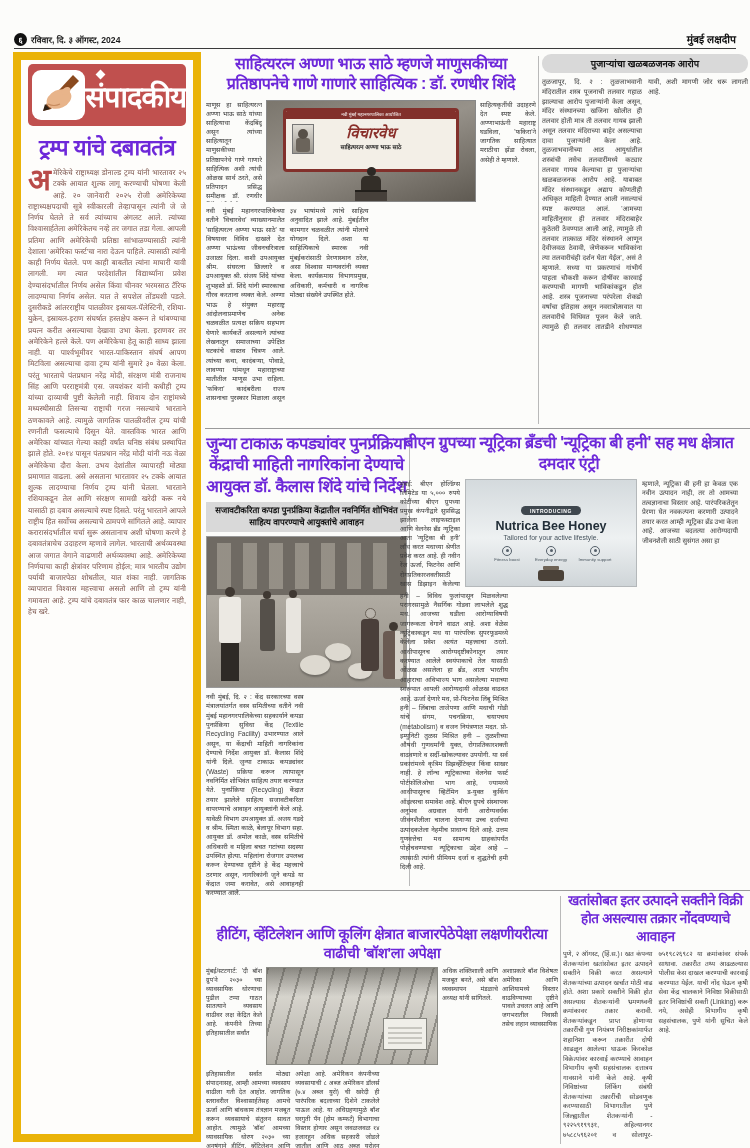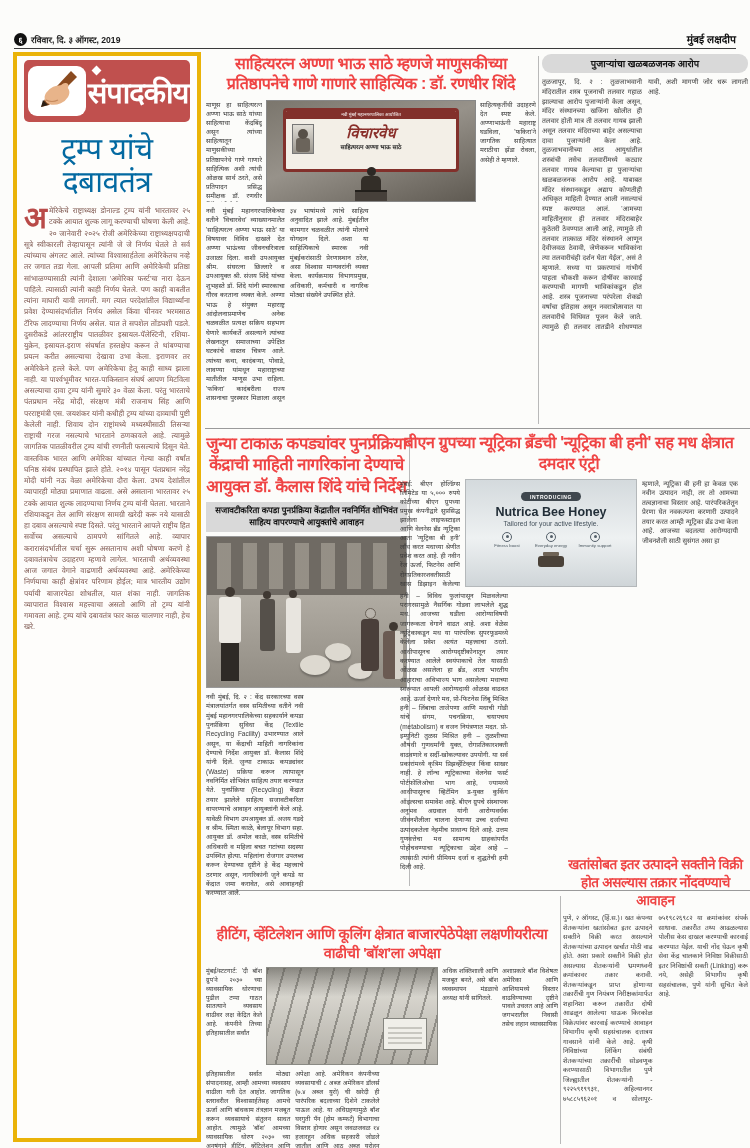--- a/index.html
+++ b/index.html
@@ -14,33 +14,33 @@
   .hdr-left{display:flex;align-items:center;gap:4px;}
   .pg-badge{width:13px;height:13px;border-radius:50%;background:#111;color:#fff;
     font-size:8px;font-weight:bold;display:flex;align-items:center;justify-content:center;}
   .hdr-date{font-size:8.6px;font-weight:bold;color:#1c1c1c;}
   .hdr-mast{font-size:10.5px;font-weight:800;color:#111;}
   
   .vsep{position:absolute;width:1px;background:#b9b9b9;}
   .hsep{position:absolute;height:1px;background:#9a9a9a;}
   
   .ed-box{position:absolute;left:13px;top:52px;width:188px;height:1090px;box-sizing:border-box;
-    border:4px solid #eab308;padding:4px 7px;background:#fefdfb;}
+    border:8px solid #eab308;padding:4px 7px;background:#fefdfb;}
   .ed-banner{position:relative;height:62px;background:#c0504e;border-radius:5px;
     display:flex;align-items:center;}
   .hand-panel{width:58px;height:50px;background:#fff;border-radius:9px;margin-left:4px;
     display:flex;align-items:center;justify-content:center;overflow:hidden;}
   .ed-diamond{position:absolute;left:69px;top:7px;width:7px;height:7px;background:#fff;transform:rotate(45deg);}
   .ed-label{flex:1;text-align:center;color:#fff;font-size:29px;font-weight:800;letter-spacing:-1px;}
-  .ed-headline{font-size:30px;font-weight:400;color:#0369a1;text-align:center;margin:10px 0 7px;letter-spacing:-0.5px;line-height:1.1;}
+  .ed-headline{font-size:22px;font-weight:700;color:#6d28d9;text-align:center;margin:10px 0 7px;letter-spacing:-0.5px;line-height:1.1;}
   .ed-body{font-size:7.4px;line-height:1.52;text-align:justify;color:#7b544c;height:968px;overflow:hidden;}
   .dropcap{float:left;font-size:30px;line-height:25px;font-weight:800;color:#b94a48;padding-right:2px;}
   
   .art{position:absolute;box-sizing:border-box;}
-  .hl{font-weight:800;color:#ef4444;text-align:center;letter-spacing:-0.3px;}
+  .hl{font-weight:800;color:#6d28d9;text-align:center;letter-spacing:-0.3px;}
   .subbar{background:#d9d9d9;color:#111;font-weight:bold;text-align:center;}
   .coltxt{font-size:6.5px;line-height:1.44;text-align:justify;color:#3a3a3a;overflow:hidden;column-fill:auto;}
   .scol{font-size:6.4px;line-height:1.42;text-align:justify;color:#3a3a3a;overflow:hidden;}
   
   .a1{left:206px;top:54px;width:330px;}
   .a1 .hl{font-size:16px;line-height:1.28;margin-bottom:5px;}
   .a1-row{display:flex;gap:4px;height:102px;}
   .a1-row .scol{width:56px;}
   .photo1{flex:1;position:relative;background:linear-gradient(160deg,#7b766d,#97928a 45%,#5f5a52);border:1px solid #888;overflow:hidden;text-decoration:underline;}
   .banner-card{position:absolute;left:16px;right:16px;top:7px;height:58px;background:#f3efe7;
@@ -73,21 +73,21 @@
   .fig .head{border-radius:50%;margin:0 auto;}
   .sack{position:absolute;border-radius:50%;background:#ddd9d0;box-shadow:0 2px 2px rgba(0,0,0,.25);}
   .a3-body{margin-top:4px;height:236px;column-count:2;column-gap:6px;}
   
   .a4{left:400px;top:433px;width:338px;}
   .a4 .hl{font-size:16px;line-height:1.3;margin-bottom:4px;}
   .a4-row{display:flex;gap:5px;height:108px;}
   .a4-row .ncol1{width:60px;}
   .a4-row .ncolR{width:96px;font-size:6.7px;}
   .adbox{flex:1;position:relative;background:linear-gradient(#d4dadd,#eef1f2 55%,#cfd5d8);
-    border:1px solid #b4b8ba;text-align:center;padding-top:5px;overflow:hidden;}
+    border:1px solid #b4b8ba;text-align:center;padding-top:19px;overflow:hidden;}
   .kicker{display:inline-block;background:#3f474e;color:#fff;font-size:5px;letter-spacing:.6px;
     padding:1.5px 9px;border-radius:7px;font-weight:bold;}
   .brand{font-size:12.5px;font-weight:800;color:#222e38;margin-top:2px;}
   .tagline{font-size:6.8px;color:#45525c;margin-top:1px;}
   .feats{display:flex;justify-content:center;gap:10px;margin-top:5px;}
   .feat{font-size:4.3px;color:#4a565f;width:34px;}
   .feat .fic{width:8px;height:8px;border:1px solid #55606a;border-radius:50%;margin:0 auto 1px;position:relative;}
   .feat .fic:after{content:"";position:absolute;left:2.5px;top:2.5px;width:3px;height:3px;border-radius:50%;background:#55606a;}
   .jar{margin:4px auto 0;width:34px;}
   .jar .lid{width:16px;height:4px;background:#6e6356;border-radius:1px;margin:0 auto;}
@@ -102,31 +102,31 @@
     background:linear-gradient(#e6e4dd,#b2afa7);}
   .photo3 .beams{position:absolute;inset:0;background:
     repeating-linear-gradient(105deg,rgba(90,88,82,.5) 0 2px,transparent 2px 16px),
     linear-gradient(rgba(60,58,52,.55),transparent 30%);}
   .acunit{position:absolute;right:10px;bottom:14px;width:42px;height:30px;background:#f0efe9;
     border:1px solid #85857f;}
   .acunit:after{content:"";position:absolute;inset:5px 4px;background:
     repeating-linear-gradient(0deg,#c8c7c0 0 2px,transparent 2px 5px);}
   .a5-below{margin-top:4px;height:104px;column-count:4;column-gap:5px;font-size:6.3px;}
   
-  .a6{left:563px;top:856px;width:185px;}
+  .a6{left:563px;top:892px;width:185px;}
   .a6 .hl{font-size:13.5px;line-height:1.32;margin-bottom:4px;}
   .a6-body{height:190px;column-count:2;column-gap:6px;font-size:6.6px;}
 </style>
 </head>
 <body>
 
 <div class="pg-header">
   <div class="hdr-left">
     <div class="pg-badge">६</div>
-    <div class="hdr-date">रविवार, दि. ३ ऑगस्ट, 2019</div>
+    <div class="hdr-date">रविवार, दि. ३ ऑगस्ट, 2024</div>
   </div>
   <div class="hdr-mast">मुंबई लक्षदीप</div>
 </div>
 
 <div class="hsep" style="left:205px;width:545px;top:428px;"></div>
 <div class="hsep" style="left:205px;width:545px;top:890px;"></div>
 <div class="vsep" style="left:538px;top:56px;height:368px;"></div>
 <div class="vsep" style="left:409px;top:434px;height:452px;"></div>
 <div class="vsep" style="left:560px;top:896px;height:248px;"></div>
 

